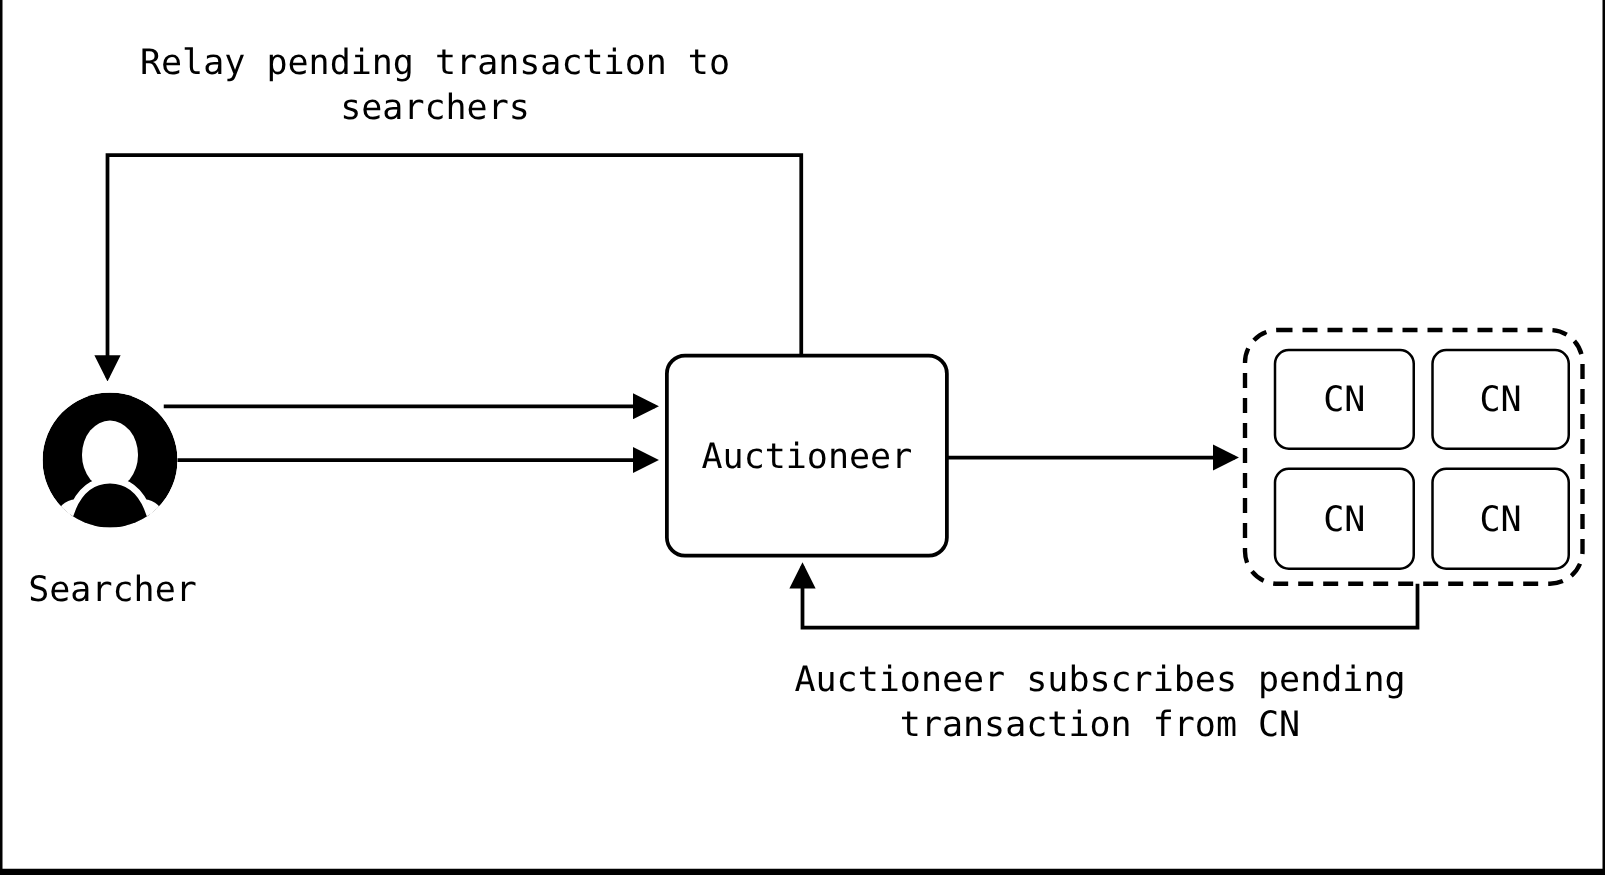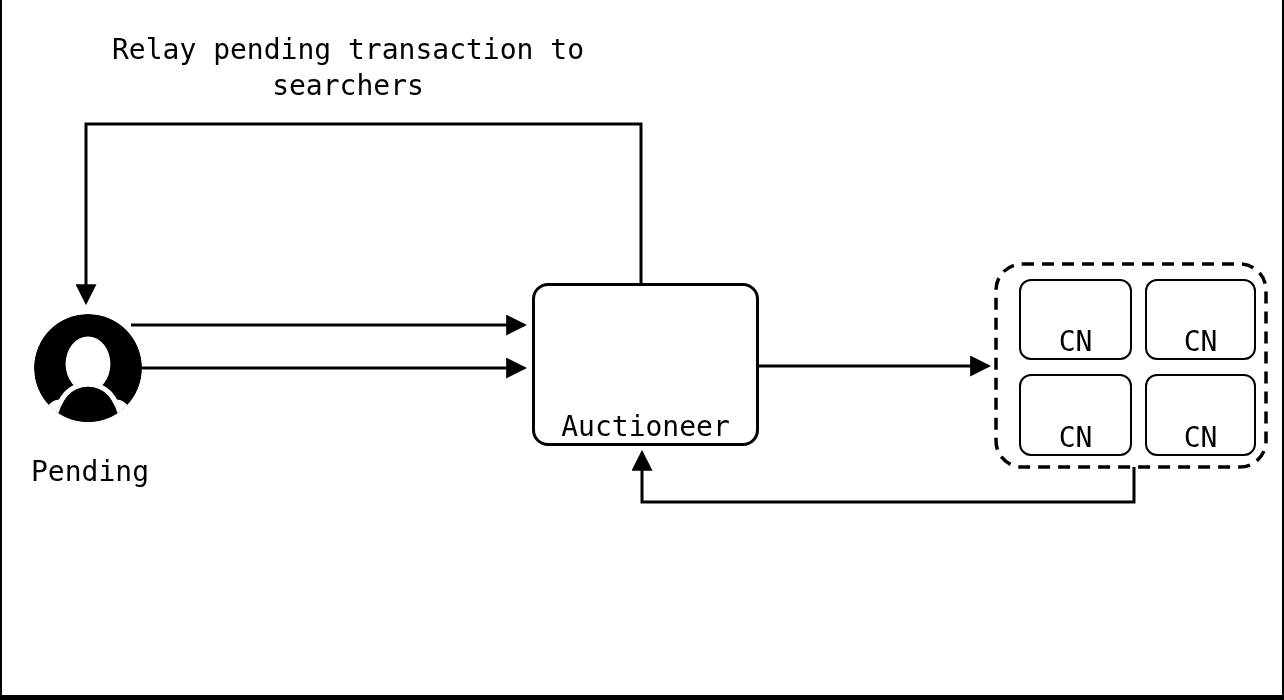--- a/index.html
+++ b/index.html
@@ -30,21 +30,21 @@
     line-height: 36px;
     text-align: center;
     white-space: pre-line;
     color: var(--ink, #000);
   }
   .node {
     position: absolute;
     background: var(--bg, #fff);
     border: 3px solid var(--ink, #000);
     display: flex;
-    align-items: flex-end;
+    align-items: center;
     justify-content: center;
     font-size: 28px;
     color: var(--ink, #000);
   }
   .auctioneer {
     left: 530px; top: 283px;
     width: 227px; height: 163px;
     border-radius: 16px;
   }
   .cn-box {
@@ -89,36 +89,38 @@
     <path d="M 1134 467 V 502 H 642 V 453" fill="none" stroke="var(--ink, #000)" stroke-width="3" marker-end="url(#arrow)"></path>
 
     <rect x="996" y="264" width="270" height="203" rx="26" fill="none" stroke="var(--ink, #000)" stroke-width="3.5" stroke-dasharray="12 8"></rect>
   </svg>
 
   <div class="label lbl-relay">Relay pending transaction to
 searchers</div>
 
 
 
+  <div class="label lbl-subscribe">Auctioneer subscribes pending
+transaction from CN</div>
 
   <svg class="searcher-icon" viewBox="0 0 106 106" xmlns="http://www.w3.org/2000/svg">
     <defs>
         <clipPath id="discClip">
           <circle cx="53" cy="53" r="53"></circle>
         </clipPath>
       </defs>
     <g clip-path="url(#discClip)">
       <circle cx="53" cy="53" r="53" style="fill: var(--ink, #000);"></circle>
       <ellipse cx="53" cy="49" rx="22" ry="27" fill="#ffffff"></ellipse>
       <circle cx="26" cy="99" r="15" fill="#ffffff"></circle>
       <circle cx="80" cy="99" r="15" fill="#ffffff"></circle>
       <path d="M 18 112 Q 25 69 53 69 Q 81 69 88 112 Z" style="fill: var(--ink, #000);" stroke="#ffffff" stroke-width="5"></path>
     </g>
   </svg>
-  <div class="label lbl-searcher">Pending</div>
+  <div class="label lbl-searcher">Searcher</div>
 
   <div class="node auctioneer">
     <span>Auctioneer</span>
   </div>
 
   <div class="node cn-box cn-1">
     <span>CN</span>
   </div>
   <div class="node cn-box cn-2">
     <span>CN</span>

